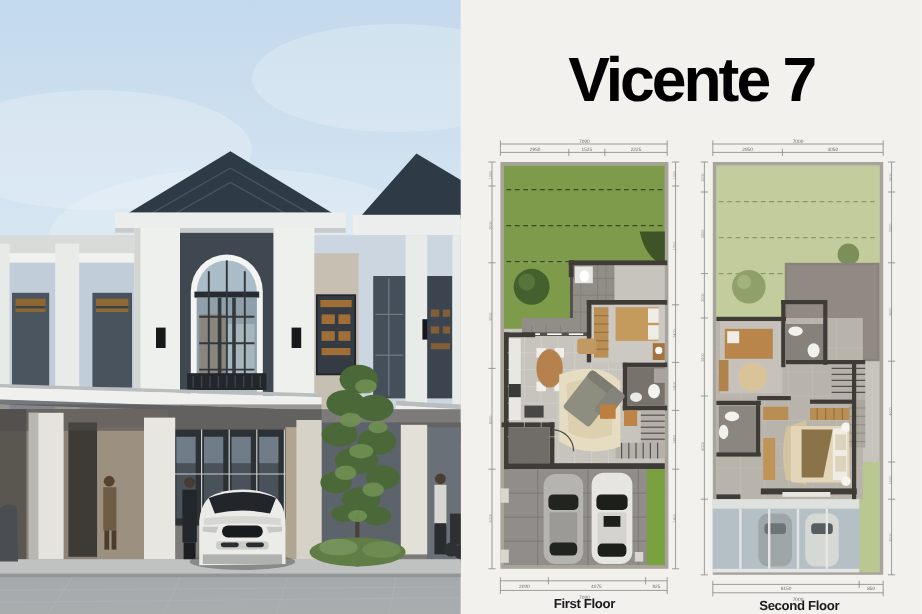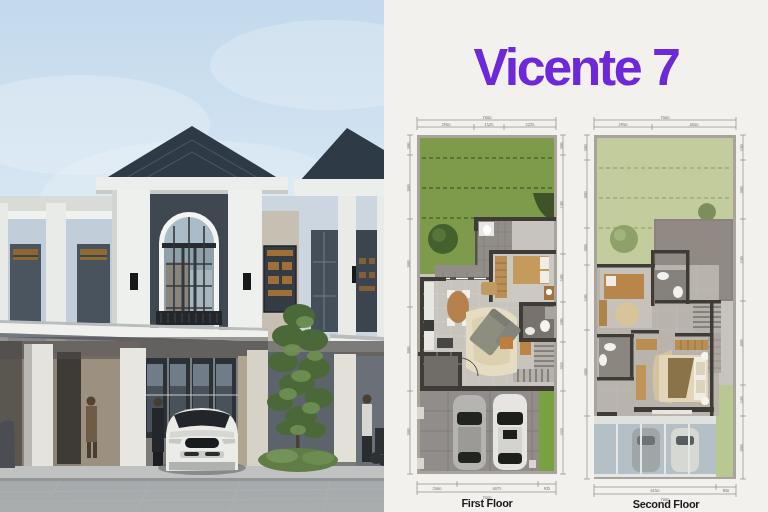--- a/index.html
+++ b/index.html
@@ -1,20 +1,20 @@
 <!DOCTYPE html>
 <html><head>
 <meta charset="utf-8">
 <style>
   html,body{margin:0;padding:0;}
   body{width:768px;height:512px;overflow:hidden;font-family:"Liberation Sans",sans-serif;}
   #page{position:relative;width:768px;height:512px;background:#f2f1ee;}
   #house{position:absolute;left:0;top:0;}
   #title{position:absolute;left:384px;top:37px;width:384px;text-align:center;
-         font-size:52px;font-weight:bold;color:#6d28d9;letter-spacing:-2.5px;}
+         font-size:52px;font-weight:bold;color:#000000;letter-spacing:-2.5px;}
   .plan{position:absolute;}
 </style>
 </head>
 <body>
 <div id="page">
 
 <svg id="house" width="384" height="512" viewBox="0 0 384 512">
   <defs>
     <linearGradient id="sky" x1="0" y1="0" x2="0" y2="1">
       <stop offset="0" stop-color="#c3d9ec"></stop>

